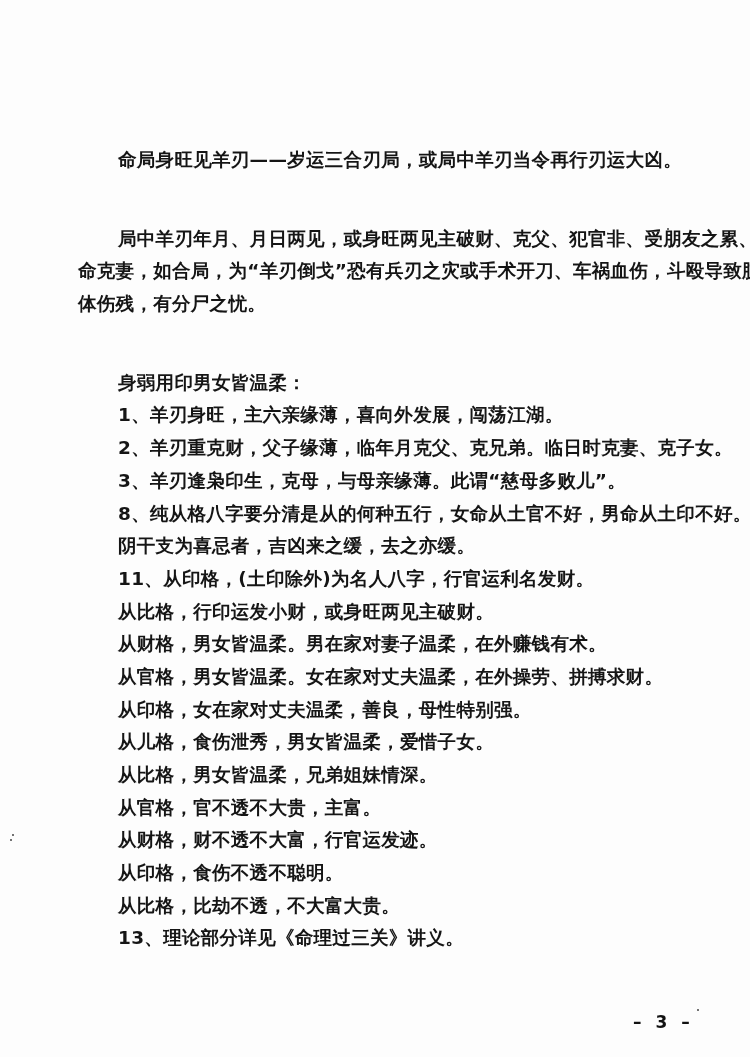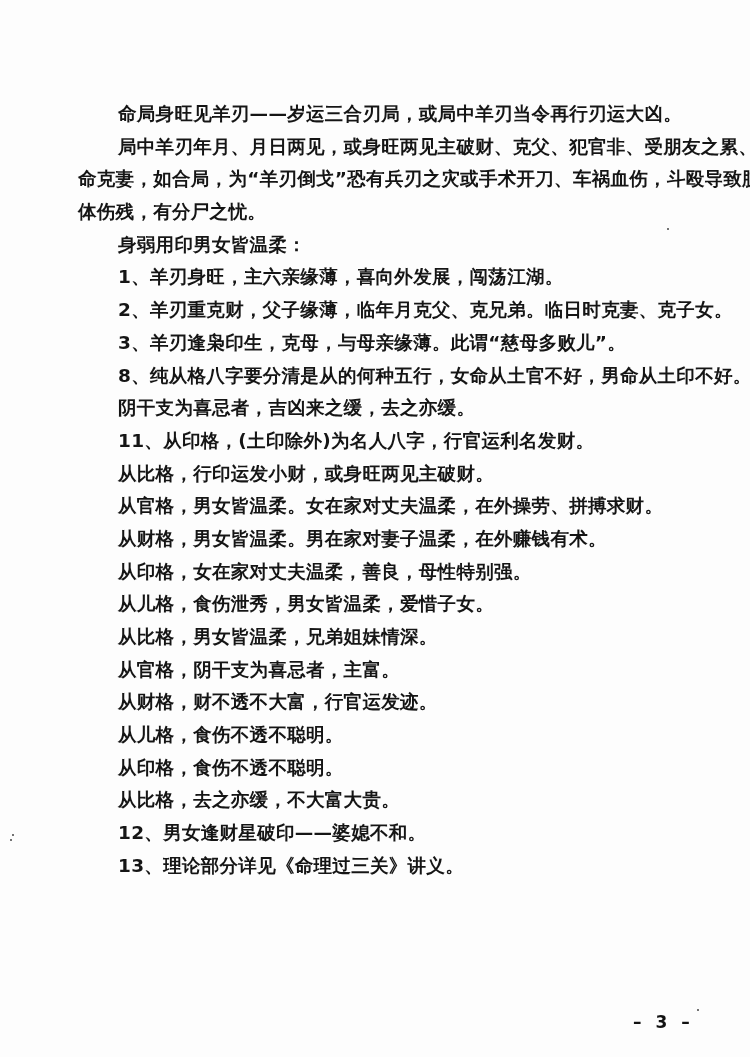--- a/index.html
+++ b/index.html
@@ -29,21 +29,21 @@
   }
   .line {
     font-size: 18.5px;
     line-height: 32.7px;
     height: 32.7px;
     white-space: nowrap;
     letter-spacing: 0.3px;
     font-weight: bold;
     color: #151515;
   }
-  .indent { padding-left: 40px; }
+  .indent { padding-left: 40px; margin-top: 46px; }
   .item { padding-left: 40px; }
   .page-number {
     position: absolute;
     left: 633px;
     top: 1012px;
     font-size: 17px;
     font-weight: bold;
     color: #111;
     letter-spacing: 4px;
     font-family: "DejaVu Sans", sans-serif;
@@ -65,31 +65,29 @@
     <div class="line">命克妻，如合局，为“羊刃倒戈”恐有兵刃之灾或手术开刀、车祸血伤，斗殴导致肢</div>
     <div class="line">体伤残，有分尸之忧。</div>
     <div class="line indent">身弱用印男女皆温柔：</div>
     <div class="line item">1、羊刃身旺，主六亲缘薄，喜向外发展，闯荡江湖。</div>
     <div class="line item">2、羊刃重克财，父子缘薄，临年月克父、克兄弟。临日时克妻、克子女。</div>
     <div class="line item">3、羊刃逢枭印生，克母，与母亲缘薄。此谓“慈母多败儿”。</div>
     <div class="line item">8、纯从格八字要分清是从的何种五行，女命从土官不好，男命从土印不好。</div>
     <div class="line item">阴干支为喜忌者，吉凶来之缓，去之亦缓。</div>
     <div class="line item">11、从印格，(土印除外)为名人八字，行官运利名发财。</div>
     <div class="line item">从比格，行印运发小财，或身旺两见主破财。</div>
+    <div class="line item">从财格，男女皆温柔。男在家对妻子温柔，在外赚钱有术。</div>
     <div class="line item">从官格，男女皆温柔。女在家对丈夫温柔，在外操劳、拼搏求财。</div>
-    <div class="line item">从财格，男女皆温柔。男在家对妻子温柔，在外赚钱有术。</div>
     <div class="line item">从印格，女在家对丈夫温柔，善良，母性特别强。</div>
     <div class="line item">从儿格，食伤泄秀，男女皆温柔，爱惜子女。</div>
     <div class="line item">从比格，男女皆温柔，兄弟姐妹情深。</div>
-    <div class="line item">从官格，阴干支为喜忌者，主富。</div>
+    <div class="line item">从官格，官不透不大贵，主富。</div>
     <div class="line item">从财格，财不透不大富，行官运发迹。</div>
-    <div class="line item">从儿格，食伤不透不聪明。</div>
     <div class="line item">从印格，食伤不透不聪明。</div>
-    <div class="line item">从比格，去之亦缓，不大富大贵。</div>
-    <div class="line item">12、男女逢财星破印——婆媳不和。</div>
+    <div class="line item">从比格，比劫不透，不大富大贵。</div>
     <div class="line item">13、理论部分详见《命理过三关》讲义。</div>
   </div>
 
   <div class="page-number">– 3 –</div>
 
   <span class="speck" style="left:12px; top:834px;"></span>
   <span class="speck" style="left:10px; top:839px;"></span>
   <span class="speck" style="left:667px; top:228px;"></span>
   <span class="speck" style="left:697px; top:1009px;"></span>
 </div>

